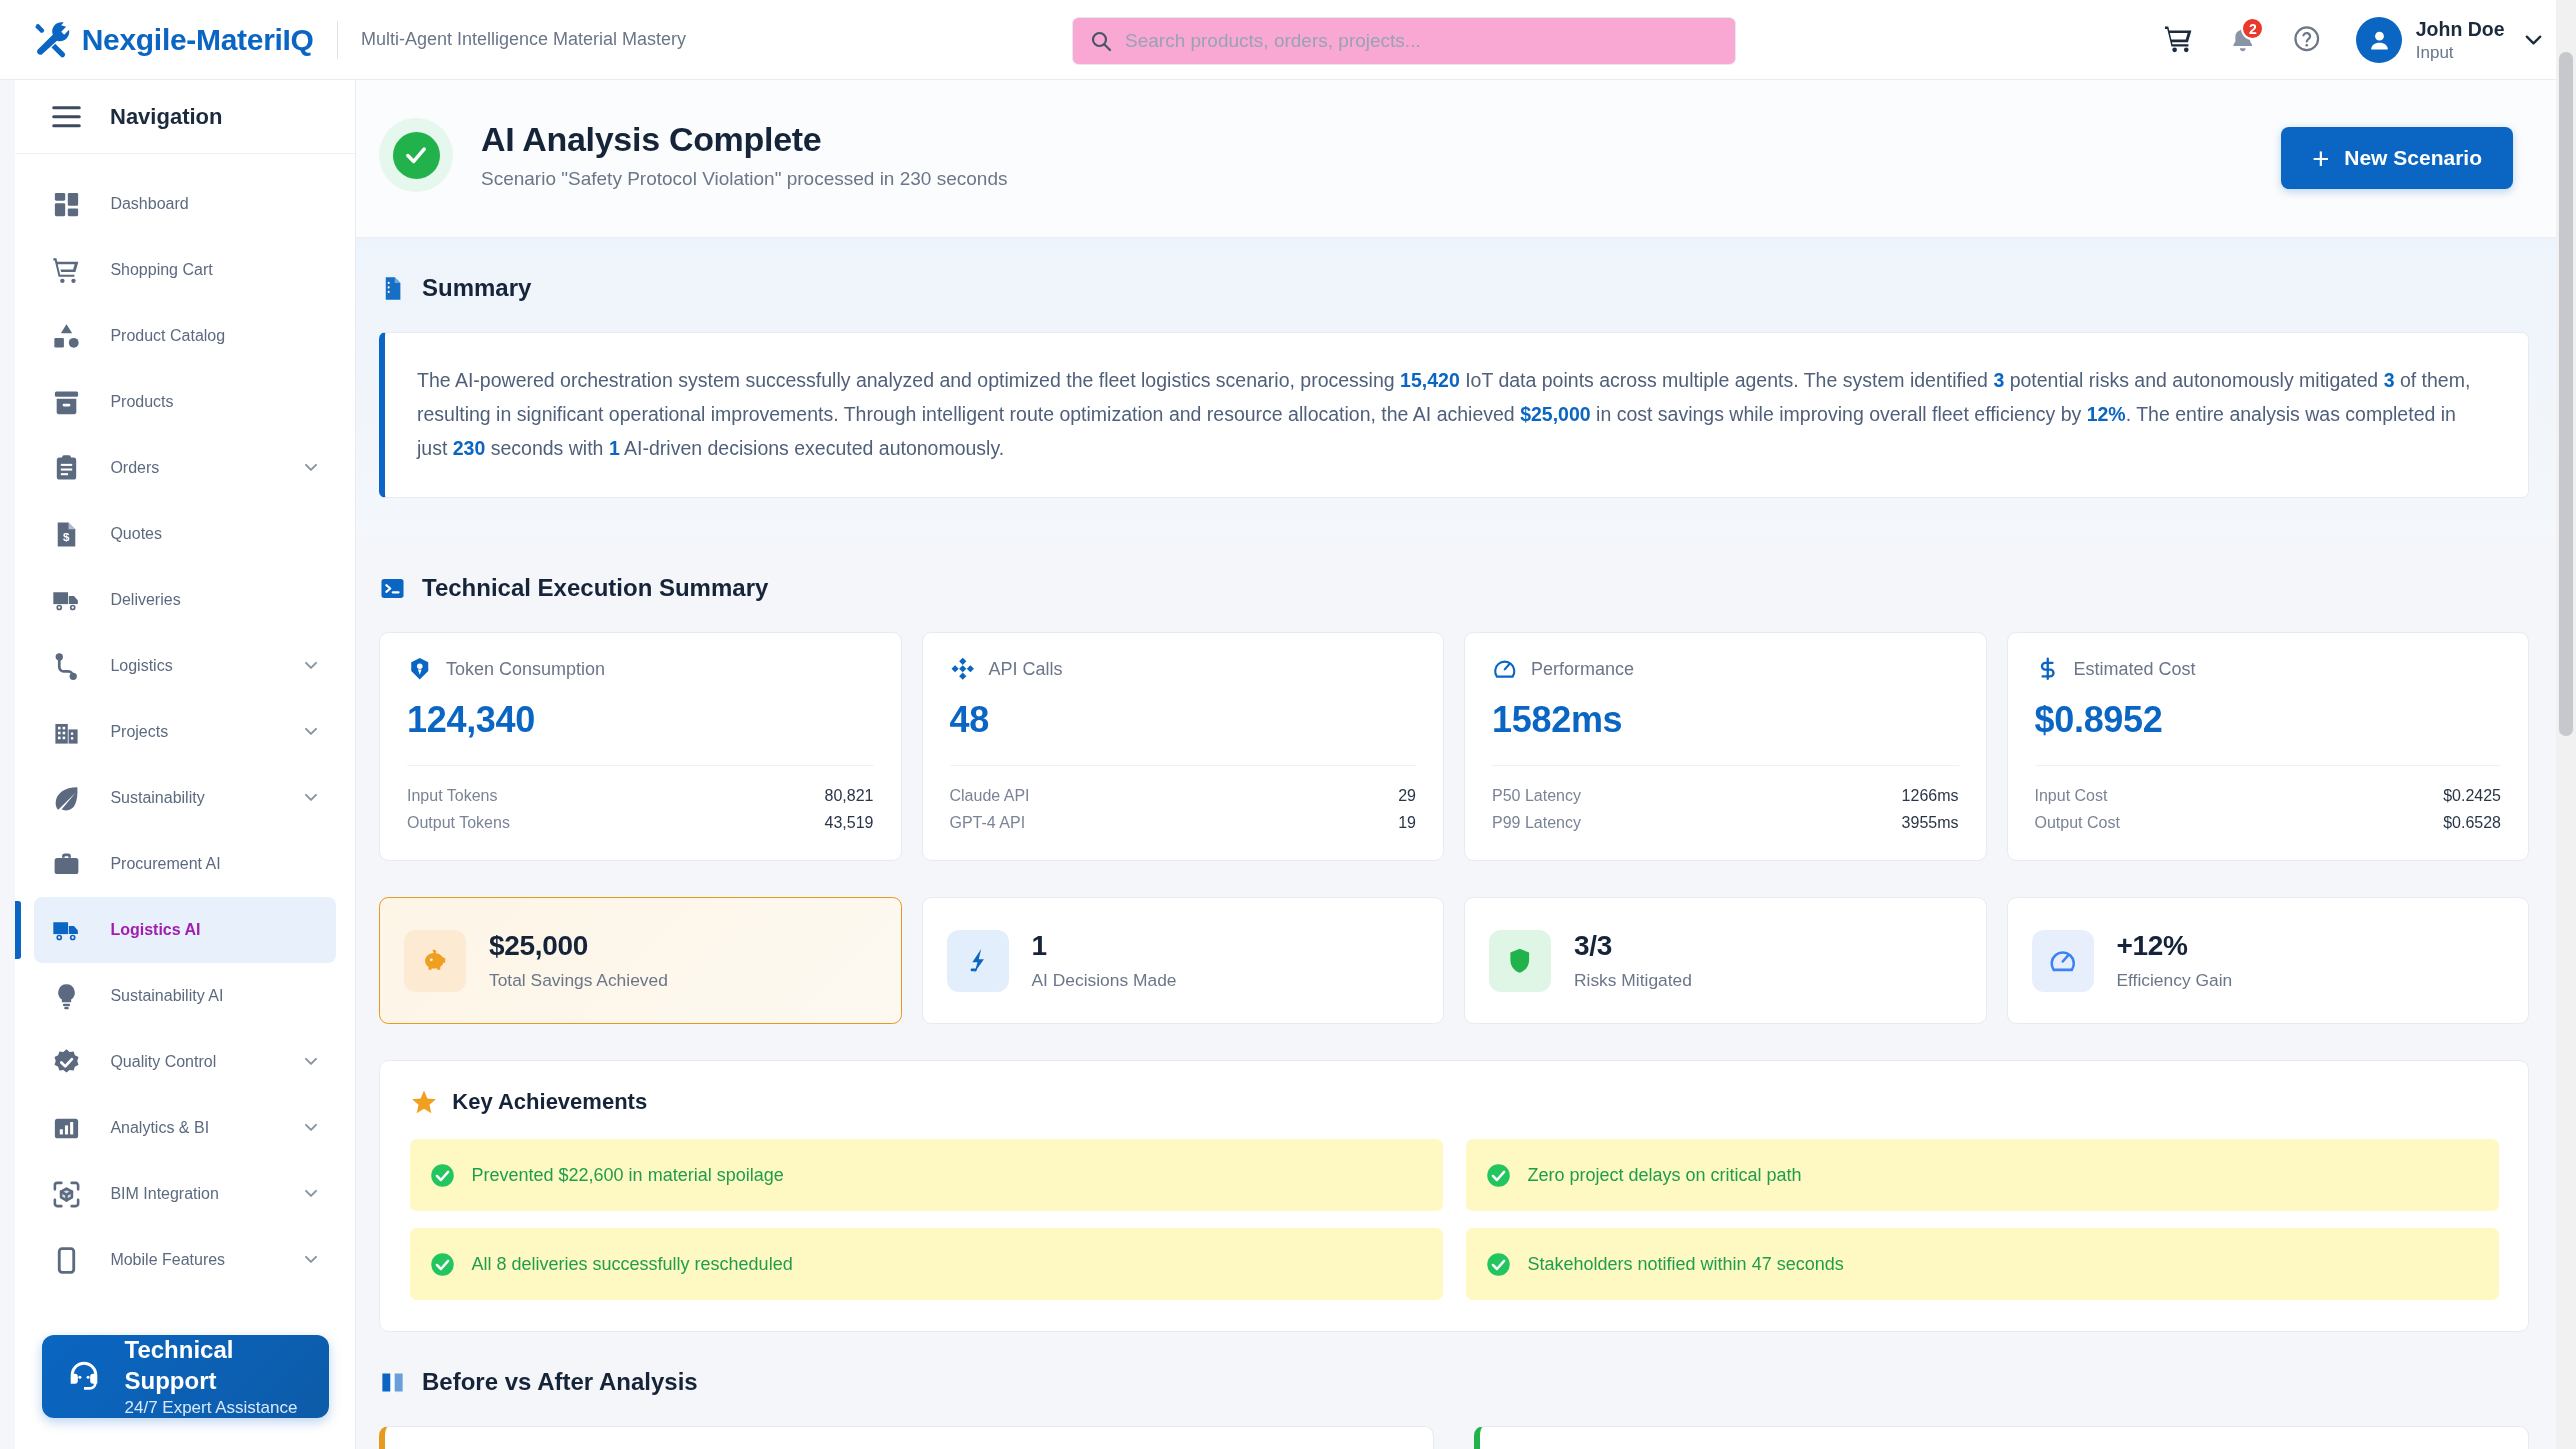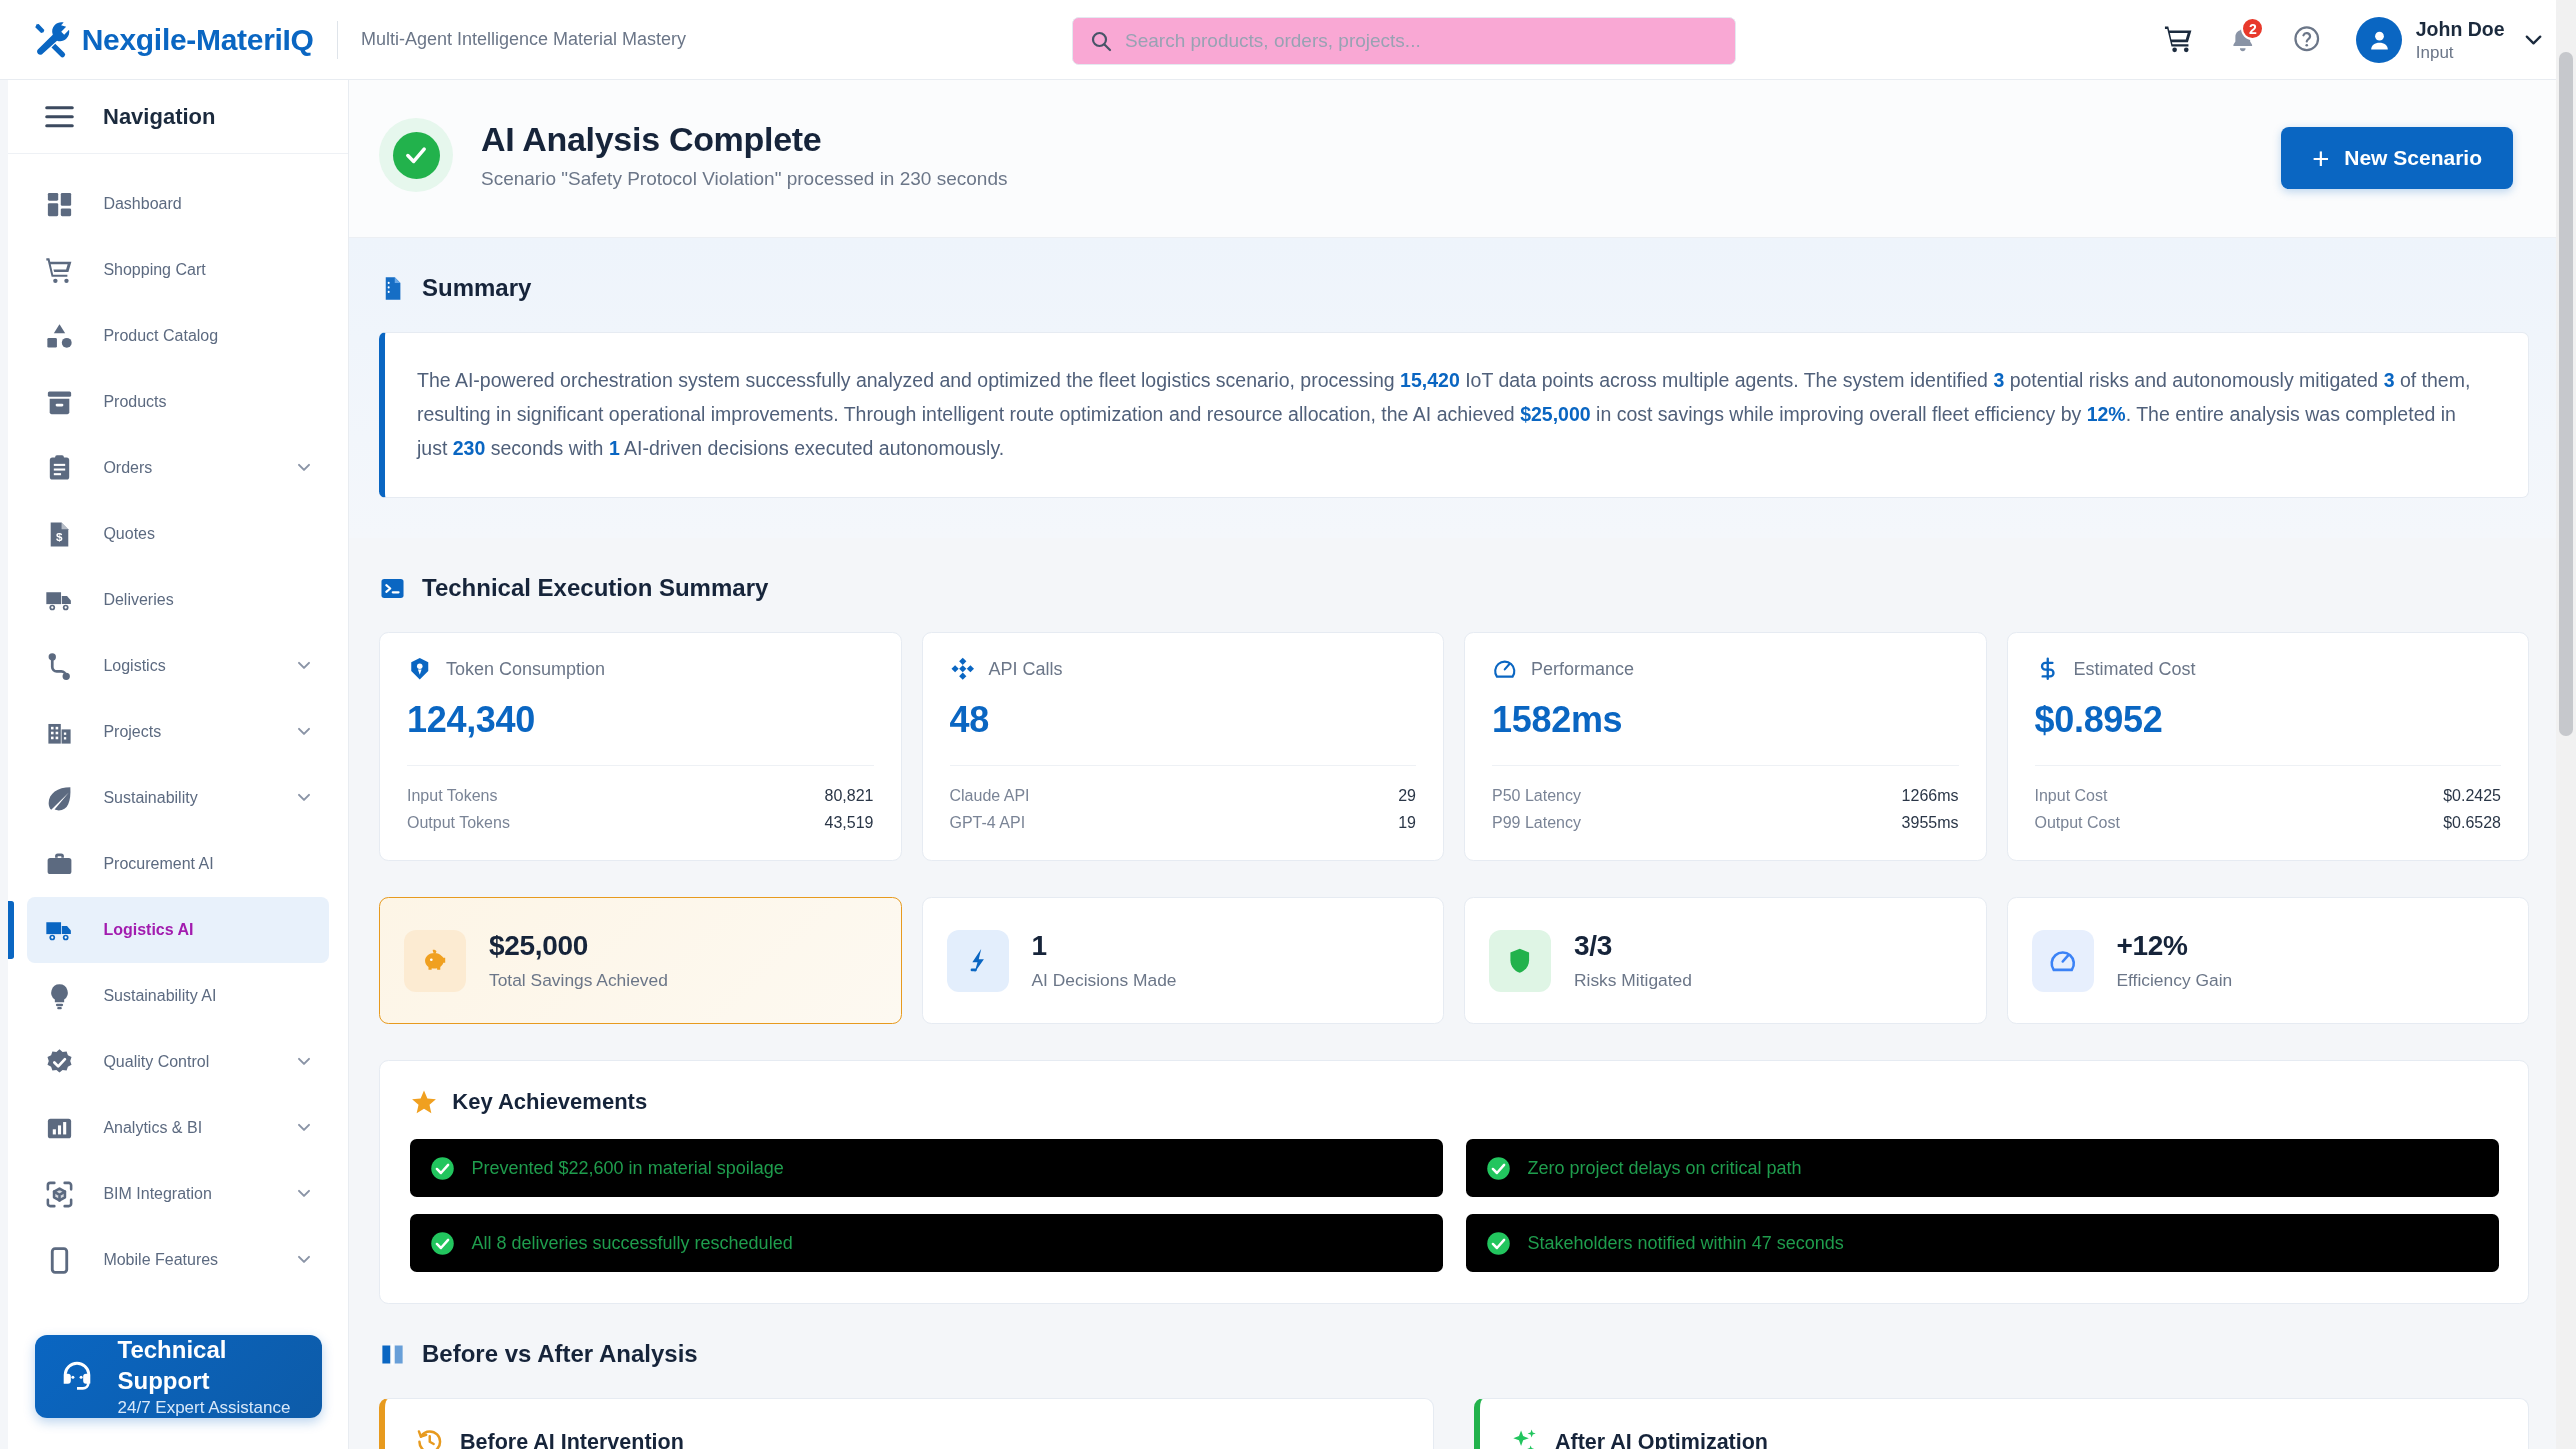--- a/index.html
+++ b/index.html
@@ -54,21 +54,21 @@
     width: 46px; height: 46px; border-radius: 50%; background: #0a66c2;
     display: flex; align-items: center; justify-content: center; margin-right: 13.4px;
   }
   .user-text { display: flex; flex-direction: column; line-height: 1.25; }
   .user-name { font-size: 19.5px; font-weight: bold; color: #1b2a3d; }
   .user-role { font-size: 17px; color: #6b7688; }
   .chev-dn { margin-left: 17.4px; }
 
   
   .sidebar {
-    position: absolute; top: 80px; left: 8px; width: 341px; height: 1369px;
+    position: absolute; top: 80px; left: 15px; width: 341px; height: 1369px;
     background: #ffffff; border-right: 0.7px solid #e8ecf1; z-index: 20;
   }
   .nav-head {
     height: 74px; display: flex; align-items: center; padding-left: 36px;
     border-bottom: 0.7px solid #eef1f5;
   }
   .burger { width: 31px; height: 25.5px; margin-right: 28px; cursor: pointer; }
   .nav-head-title { font-size: 22px; font-weight: bold; color: #1b2a3d; }
   .nav-list { padding: 17.4px 19px 0 19px; }
   .nav-item {
@@ -180,21 +180,21 @@
 
   .achieve-card {
     margin: 36px 38px 0 38px; background: #fff; border: 0.7px solid #e6ebf2;
     border-radius: 9.4px; padding: 27px 29.5px 31px 29.5px;
   }
   .ach-head { display: flex; align-items: center; margin-bottom: 23px; }
   .ach-star { width: 28px; height: 28px; margin-right: 14.8px; }
   .ach-title { font-size: 22px; font-weight: bold; color: #16243a; }
   .ach-grid { display: grid; grid-template-columns: 1fr 1fr; gap: 17.4px 23px; }
   .ach-item {
-    background: #000000; border-radius: 6.7px; height: 58px;
+    background: #fef9c3; border-radius: 6.7px; height: 72px;
     display: flex; align-items: center; padding-left: 19px;
   }
   .ach-check { width: 27px; height: 27px; margin-right: 16px; flex: none; }
   .ach-text { font-size: 18px; color: #1f9d4d; }
 
   .ba-cards { display: flex; gap: 40px; padding: 0 38px; }
   .ba-card {
     flex: 1; background: #fff; border: 0.7px solid #e6ebf2; border-radius: 9.4px;
     padding: 28px 29.5px; min-height: 81px;
   }

